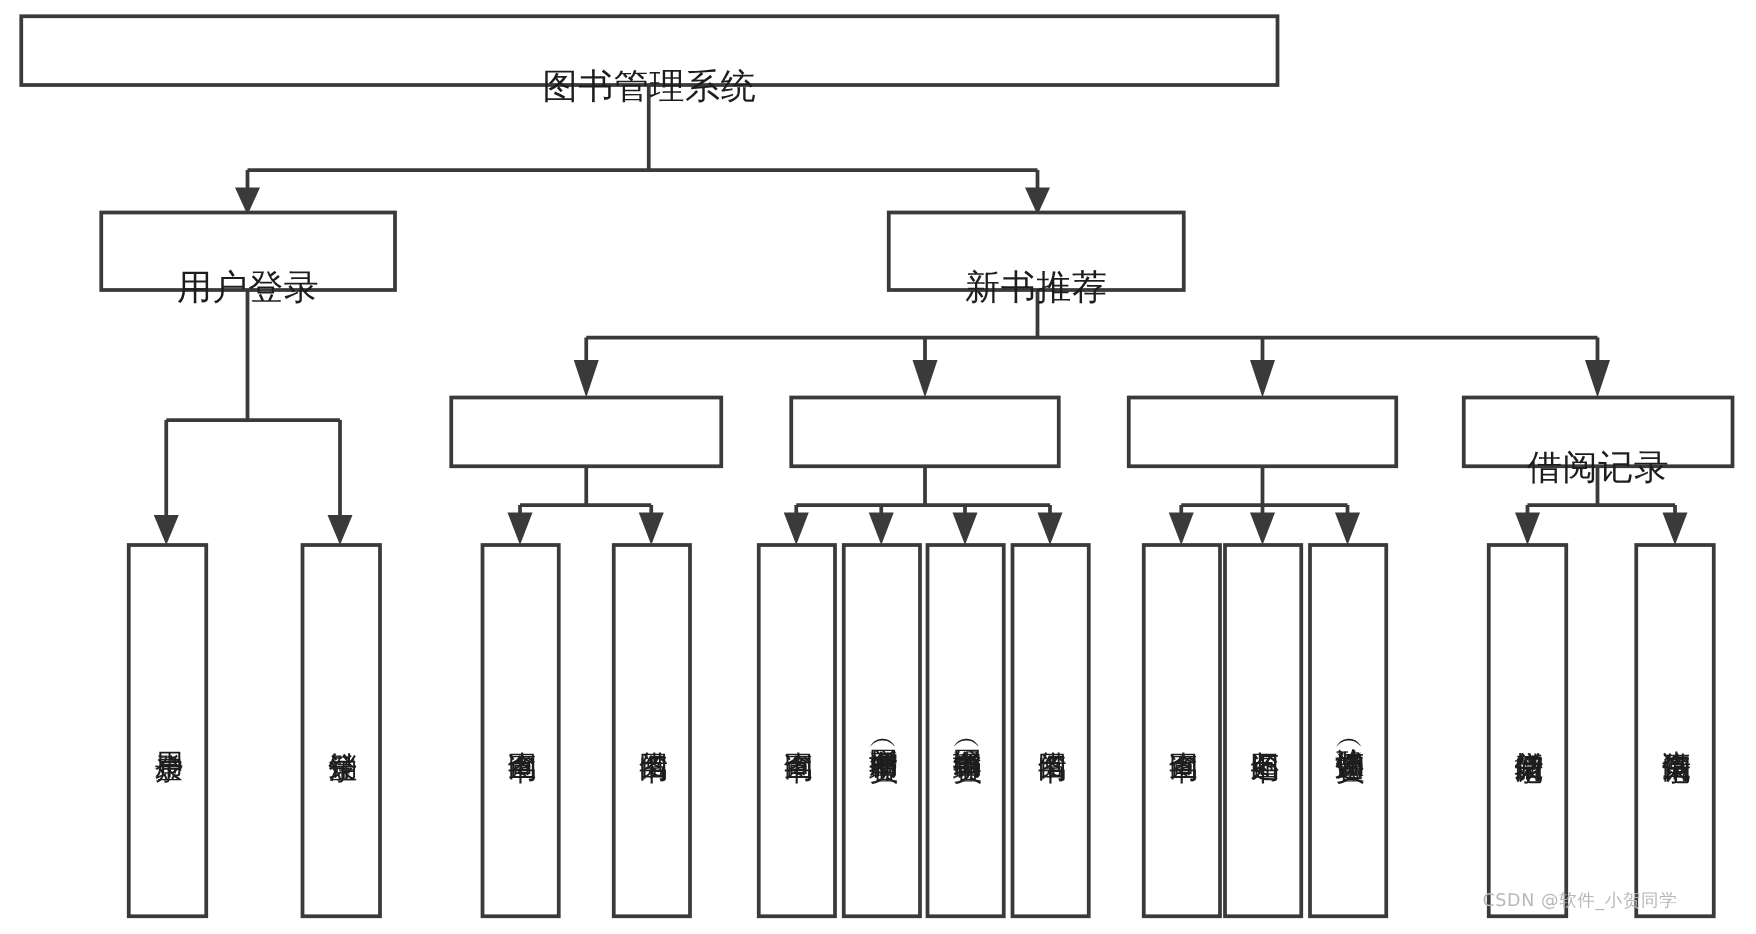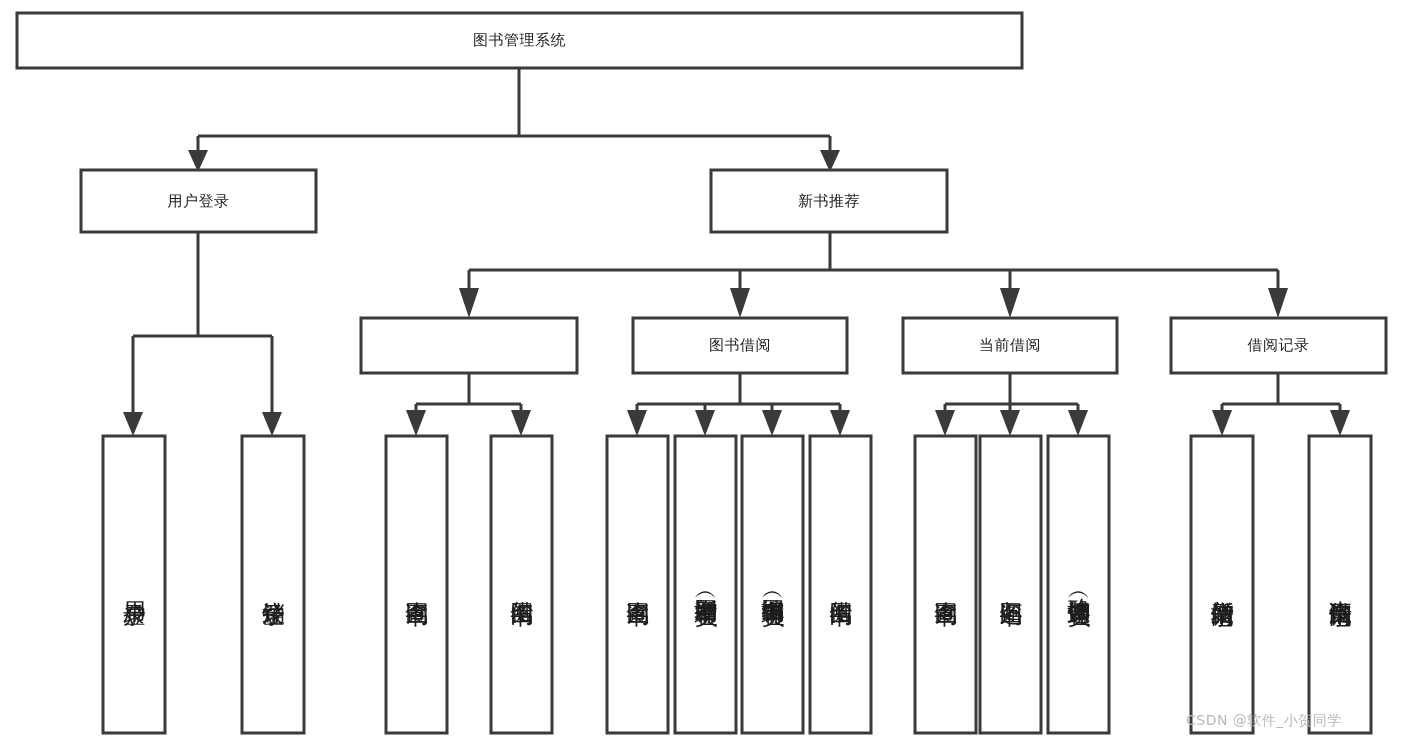--- a/index.html
+++ b/index.html
@@ -41,25 +41,26 @@
   .arrow-head {
     fill: #3a3a3a;
     stroke: none;
   }
   .node-label-h {
     position: absolute;
     display: flex;
     align-items: center;
     justify-content: center;
     color: #1d1d1d;
-    font-size: 15px;
+    font-size: 28px;
     line-height: 1.1;
     letter-spacing: 0.5px;
     white-space: nowrap;
     pointer-events: none;
+    margin-top: 29px;
   }
   .node-label-v {
     position: absolute;
     display: flex;
     align-items: center;
     justify-content: center;
     color: #1d1d1d;
     font-size: 23px;
     line-height: 1.12;
     letter-spacing: 1px;
@@ -178,22 +179,20 @@
       <rect class="node-box" x="1191" y="436" width="62" height="297"></rect>
       <rect class="node-box" x="1309" y="436" width="62" height="297"></rect>
     </g>
   </svg>
 
   <div class="node-label-h" style="left:17px; top:13px; width:1005px; height:55px;">图书管理系统</div>
 
   <div class="node-label-h" style="left:81px; top:170px; width:235px; height:62px;">用户登录</div>
   <div class="node-label-h" style="left:711px; top:170px; width:236px; height:62px;">新书推荐</div>
 
-  <div class="node-label-h" style="left:633px; top:318px; width:214px; height:55px;">图书借阅</div>
-  <div class="node-label-h" style="left:903px; top:318px; width:214px; height:55px;">当前借阅</div>
   <div class="node-label-h" style="left:1171px; top:318px; width:215px; height:55px;">借阅记录</div>
 
   <div class="node-label-v" style="left:103px; top:436px; width:62px; height:297px;">用户登录</div>
   <div class="node-label-v" style="left:242px; top:436px; width:62px; height:297px;">注销登录</div>
 
   <div class="node-label-v" style="left:386px; top:436px; width:61px; height:297px;">查询图书</div>
   <div class="node-label-v" style="left:491px; top:436px; width:61px; height:297px;">借阅图书</div>
 
   <div class="node-label-v" style="left:607px; top:436px; width:61px; height:297px;">查询图书</div>
   <div class="node-label-v" style="left:675px; top:436px; width:61px; height:297px;">新增图书（管理员）</div>

